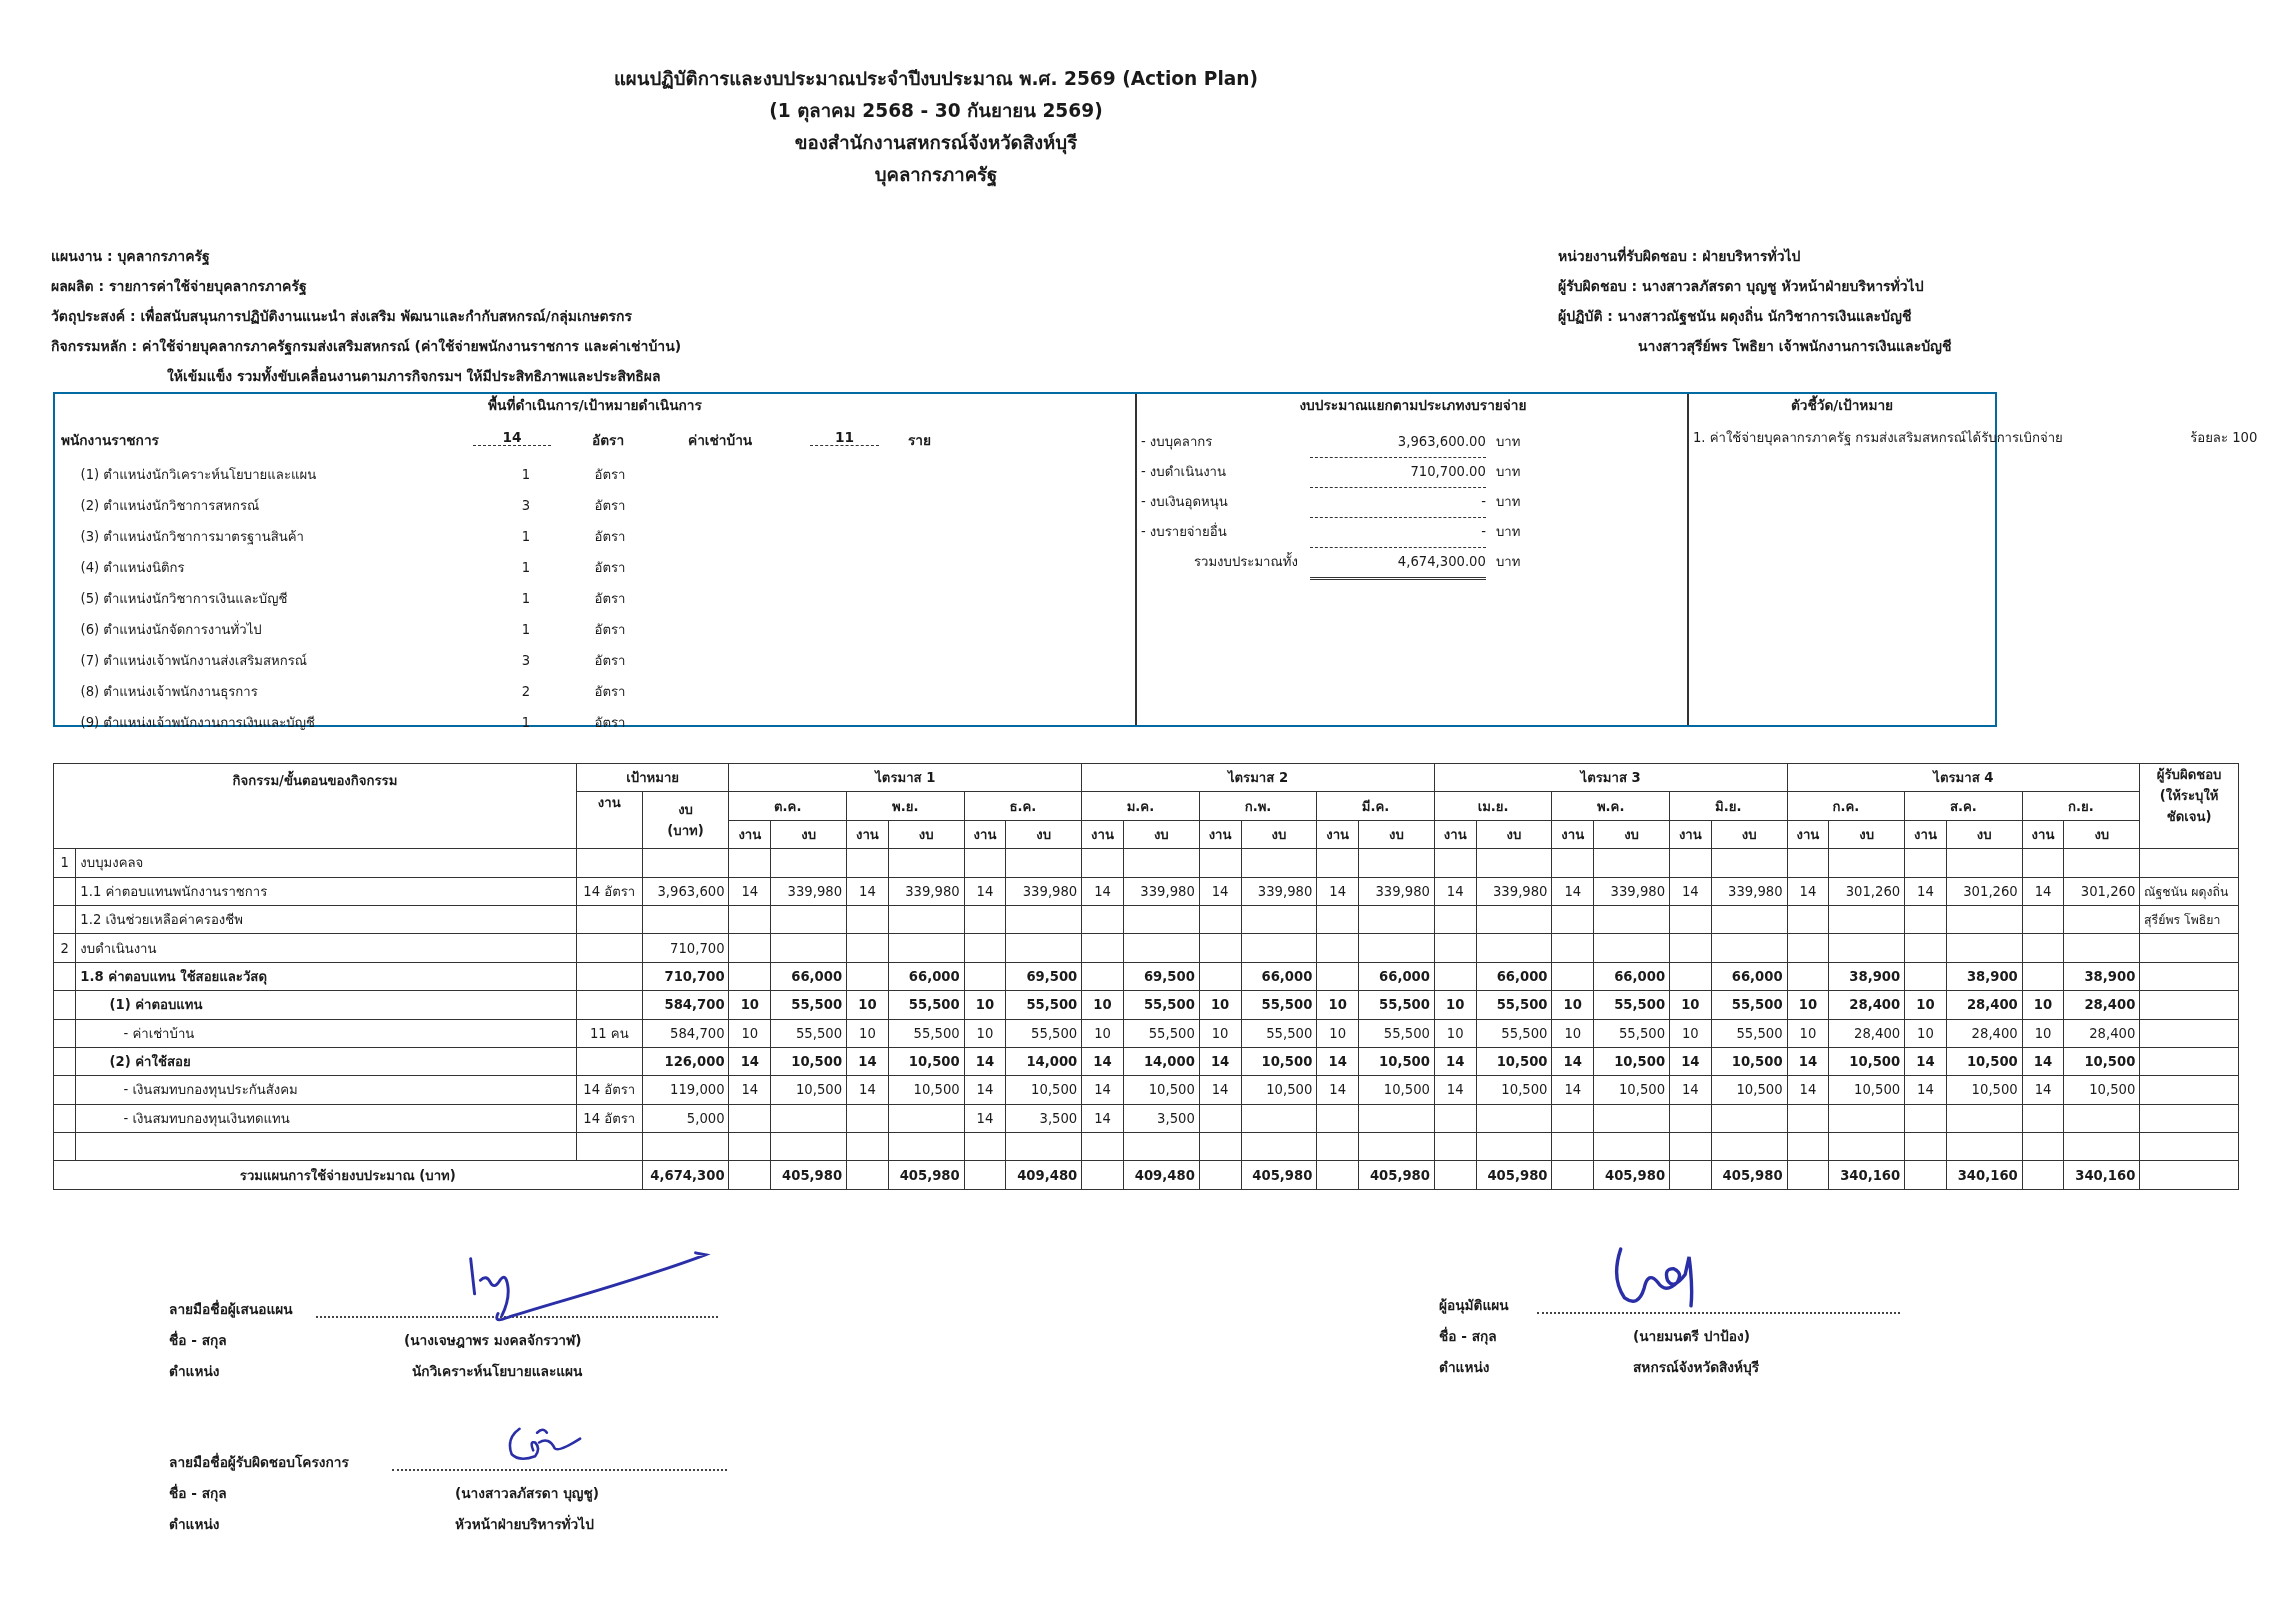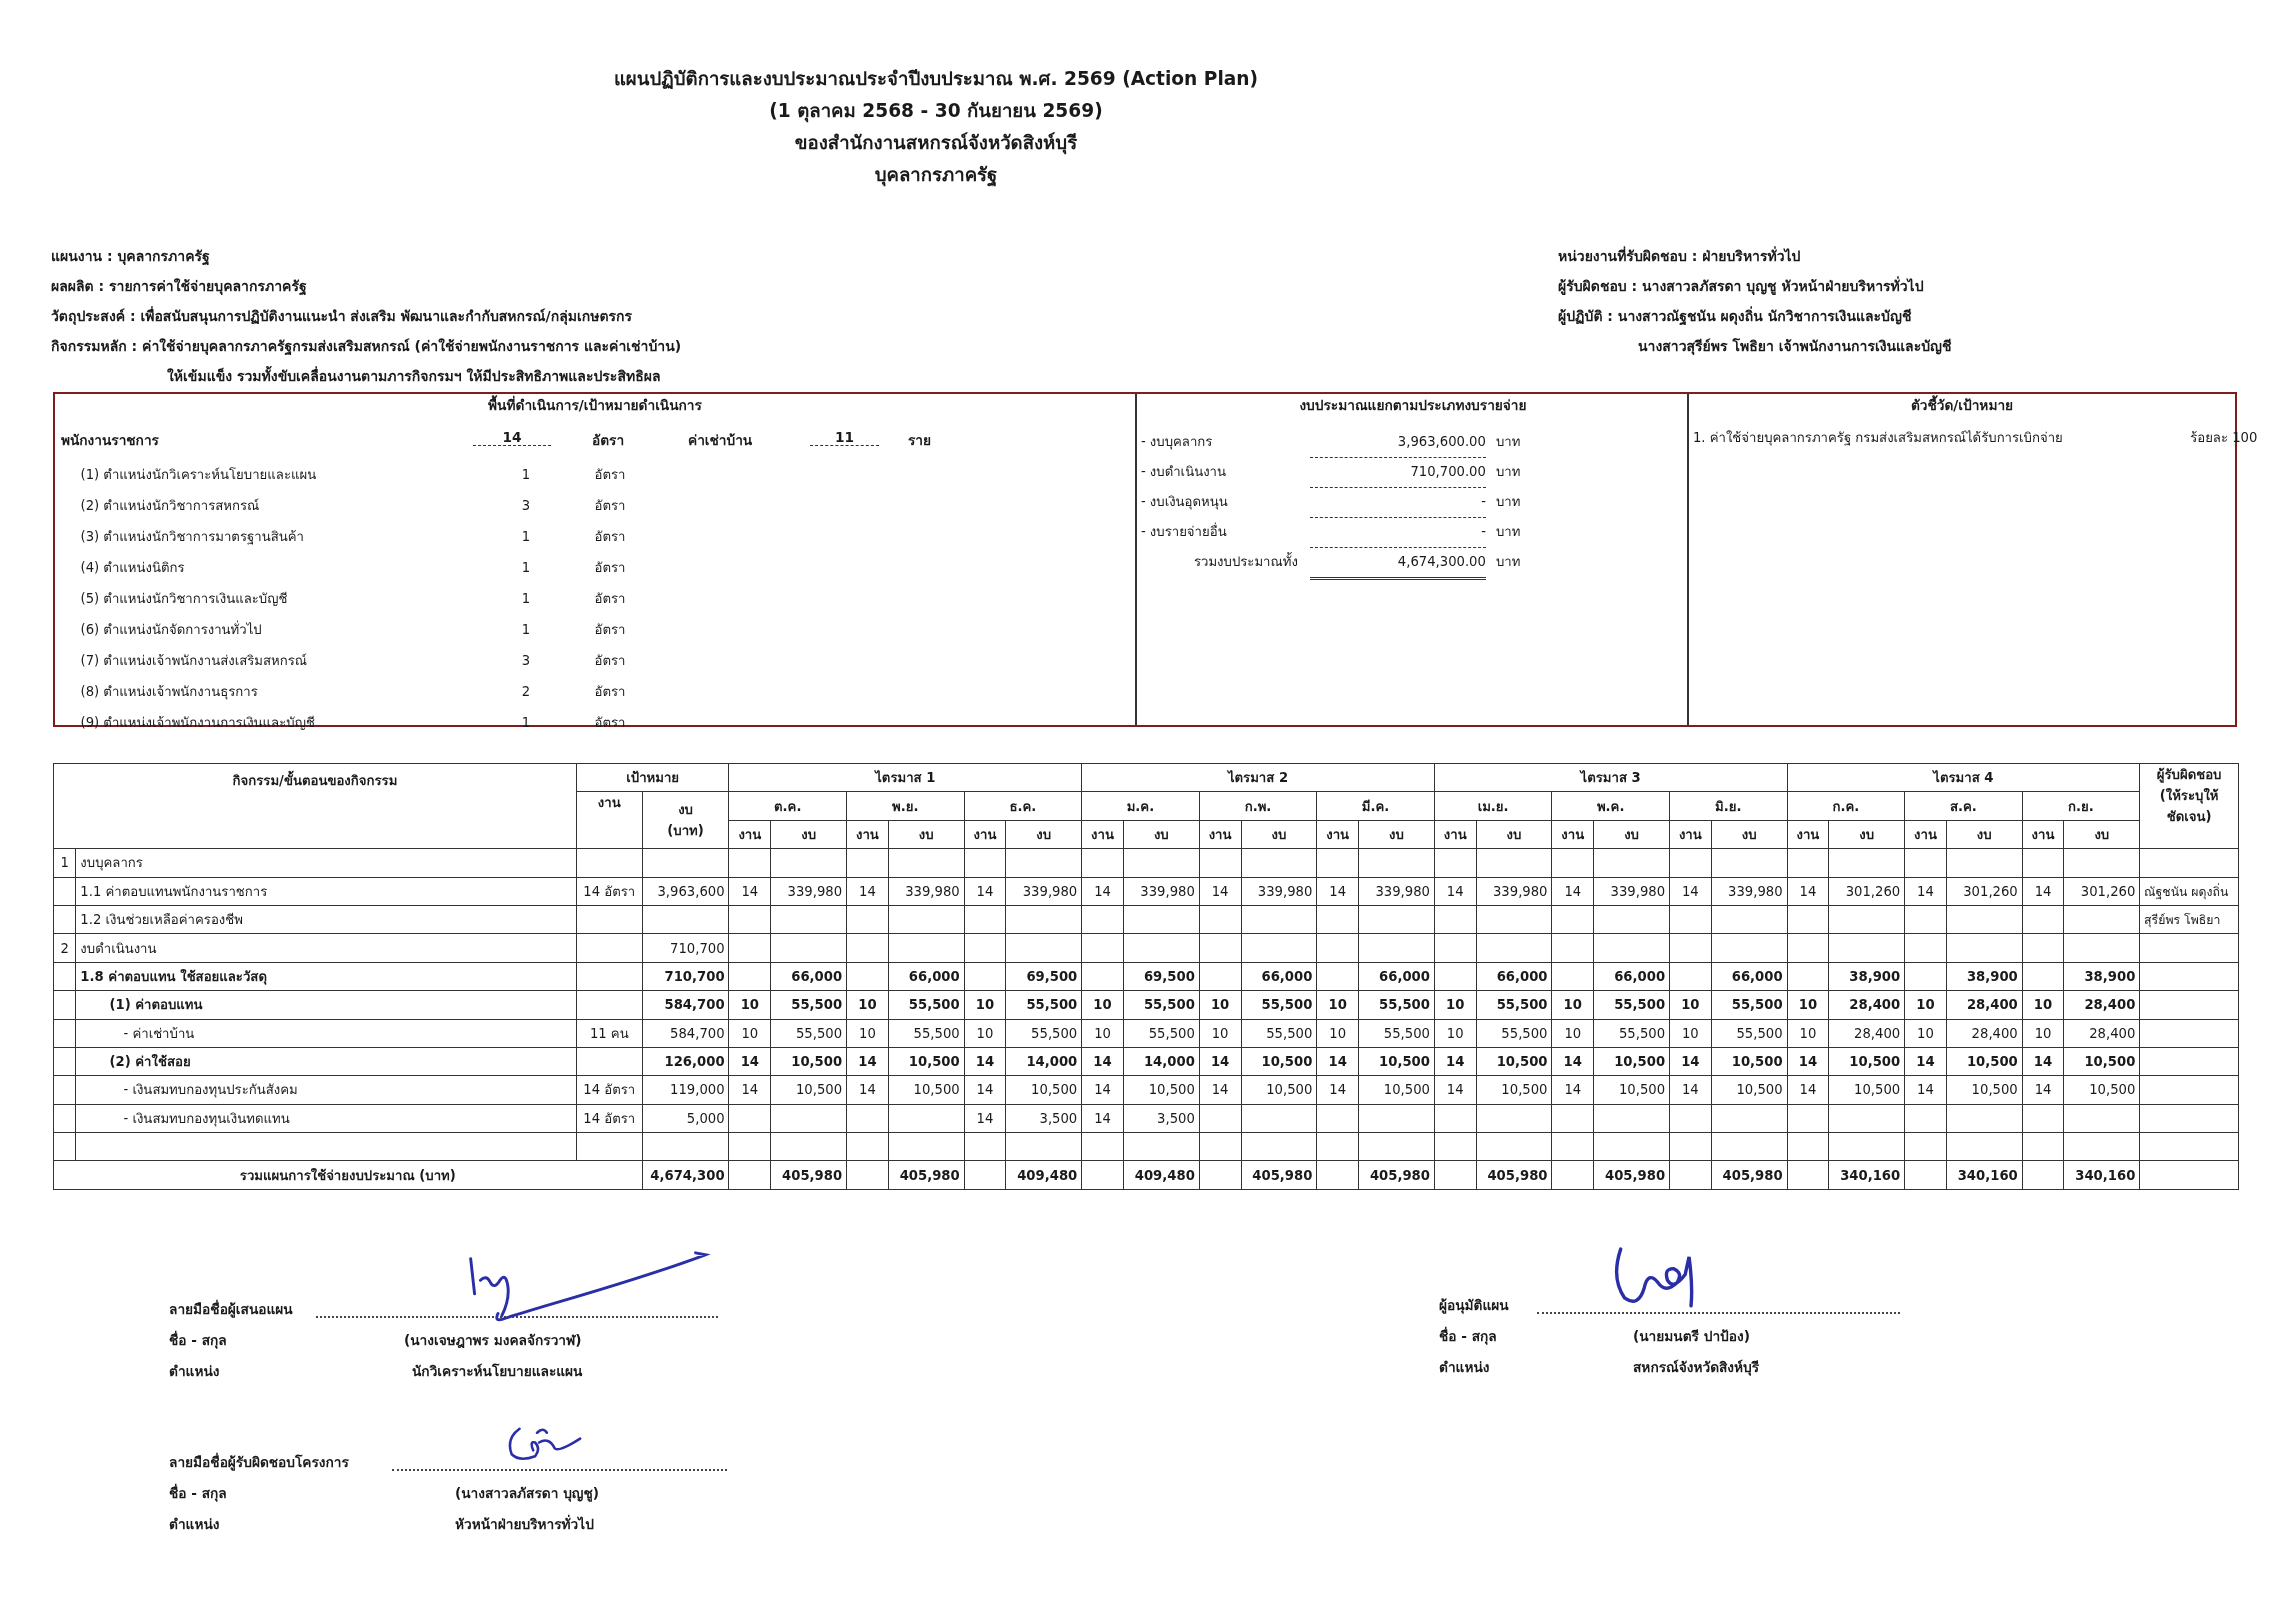--- a/index.html
+++ b/index.html
@@ -3,21 +3,21 @@
 <meta charset="utf-8">
 <style>
   html, body { margin:0; padding:0; background:#ffffff; }
   body { width:2292px; height:1621px; position:relative; overflow:hidden;
          font-family:"DejaVu Sans", "Liberation Sans", sans-serif; color:#1a1a1a; }
   .titles { position:absolute; top:63px; left:0; width:1872px; text-align:center; font-weight:bold; font-size:18.6px; line-height:32px; }
   .meta-left { position:absolute; left:51px; top:241px; font-size:14px; font-weight:bold; line-height:30px; }
   .meta-left .indent { padding-left:116px; }
   .meta-right { position:absolute; left:1558px; top:241px; font-size:14px; font-weight:bold; line-height:30px; }
   .meta-right .indent { padding-left:80px; }
-  .box { position:absolute; left:53px; top:392px; width:2184px; height:335px; border:2px solid #7f1d1d; box-sizing:border-box; }
+  .box { position:absolute; left:53px; top:392px; width:1944px; height:335px; border:2px solid #0369a1; box-sizing:border-box; }
   .box .col { position:absolute; top:0; bottom:0; }
   .box .c1 { left:0; width:1080px; }
   .box .c2 { left:1080px; width:552px; border-left:2px solid #333; }
   .box .c3 { left:1632px; right:0; border-left:2px solid #333; }
   .hd { text-align:center; font-weight:bold; font-size:13.7px; height:23.5px; line-height:23.5px; }
   .staff-head { position:absolute; top:35px; left:5.9px; font-size:13.7px; font-weight:bold; }
   .staff-total { position:absolute; top:35px; left:418px; width:78px; text-align:center; font-weight:bold; font-size:13.7px; border-bottom:1px dashed #333; }
   .staff-unit { position:absolute; top:35px; left:537px; font-weight:bold; font-size:13.7px; }
   .rent-lbl { position:absolute; top:35px; left:633px; font-weight:bold; font-size:13.7px; }
   .rent-val { position:absolute; top:35px; left:755px; width:69px; text-align:center; font-weight:bold; font-size:13.7px; border-bottom:1px dashed #333; }
@@ -187,21 +187,21 @@
         <th style="width:67px;">งบ</th>
         <th style="width:33px;">งาน</th>
         <th style="width:67px;">งบ</th>
         <th style="width:33px;">งาน</th>
         <th style="width:67px;">งบ</th>
       </tr>
     </thead>
   <tbody id="main-tbody">
       <tr>
         <td class="idx">1</td>
-        <td style="">งบบุคลากร</td>
+        <td style="">งบบุมงคลจ</td>
         <td class="c"></td>
         <td class="num"></td>
         <td class="c"></td>
         <td class="num"></td>
         <td class="c"></td>
         <td class="num"></td>
         <td class="c"></td>
         <td class="num"></td>
         <td class="c"></td>
         <td class="num"></td>

